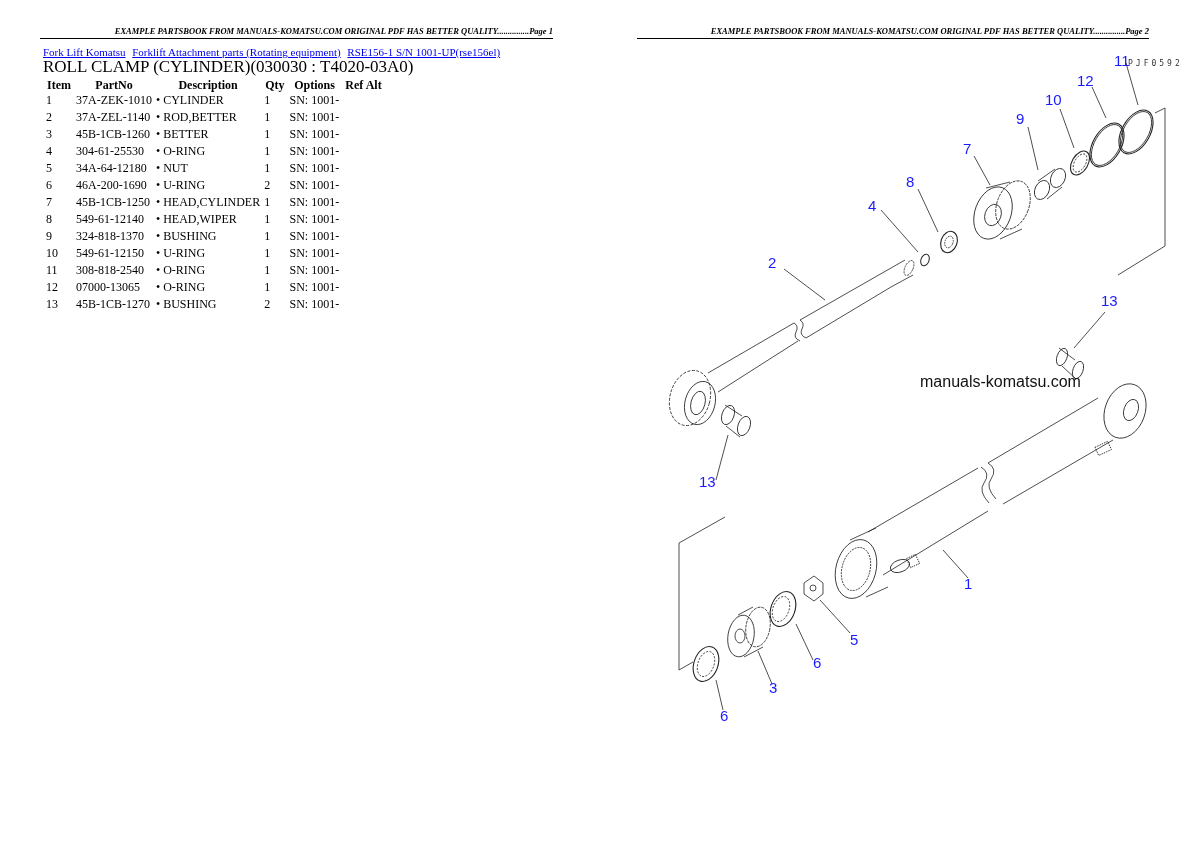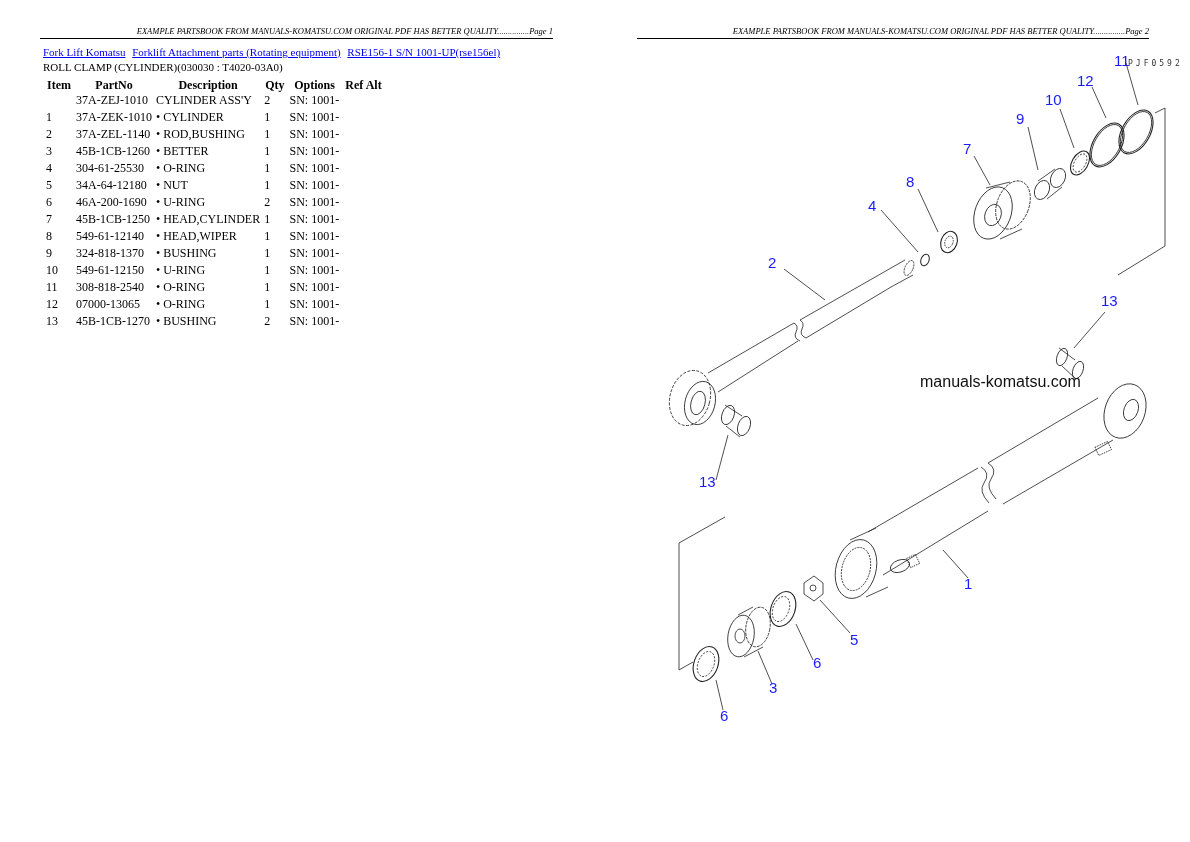--- a/index.html
+++ b/index.html
@@ -1,26 +1,26 @@
 <!DOCTYPE html>
 <html><head>
 <meta charset="utf-8">
 <style>
   html, body { margin:0; padding:0; background:#ffffff; }
   body { width:1190px; height:842px; position:relative; overflow:hidden;
          font-family:"DejaVu Serif","Liberation Serif",serif; color:#000; }
   .page-header { position:absolute; top:26px; height:12px; border-bottom:1px solid #000;
-         font-family:"Liberation Serif","DejaVu Serif",serif; font-style:italic; font-weight:normal;
+         font-family:"Liberation Serif","DejaVu Serif",serif; font-style:italic; font-weight:bold;
          font-size:8.5px; text-align:right; line-height:11px; letter-spacing:0; }
   #hdr1 { left:40px; width:513px; }
   #hdr2 { left:637px; width:512px; }
   .breadcrumb { position:absolute; left:43px; top:45px; font-size:11px; line-height:14px;
          font-family:Liberation Serif, serif; white-space:nowrap; }
   .breadcrumb a { color:#0000ee; text-decoration:underline; margin-right:4px; }
-  .subtitle { position:absolute; left:43px; top:60px; font-size:11px; line-height:14px;
+  .subtitle { position:absolute; left:43px; top:60px; font-size:17px; line-height:14px;
          font-family:"Liberation Serif","DejaVu Serif",serif; white-space:nowrap; }
   table.parts { position:absolute; left:44px; top:77px; border-collapse:collapse;
          font-family:"Liberation Serif","DejaVu Serif",serif; font-size:12px; }
   table.parts th { font-weight:bold; text-align:center; padding:0 3px; height:15px; line-height:14px; white-space:nowrap; }
   table.parts td { padding:0 2px; height:17px; line-height:17px; white-space:nowrap; }
   td.c-item { width:26px; text-align:left; padding-left:4px; }
   td.c-part { width:74px; }
   td.c-desc { width:96px; }
   td.c-qty  { width:18px; text-align:left; padding-left:4px; }
   td.c-opt  { width:50px; }
@@ -49,39 +49,31 @@
       <th>Item</th>
       <th>PartNo</th>
       <th>Description</th>
       <th>Qty</th>
       <th>Options</th>
       <th>Ref Alt</th>
     </tr>
   </thead>
   <tbody>
     <tr>
-      <td class="c-item"></td>
-      <td class="c-part">37A-ZEJ-1010</td>
-      <td class="c-desc">CYLINDER ASS'Y</td>
-      <td class="c-qty">2</td>
-      <td class="c-opt">SN: 1001-</td>
-      <td class="c-ref"></td>
-    </tr>
-    <tr>
       <td class="c-item">1</td>
       <td class="c-part">37A-ZEK-1010</td>
       <td class="c-desc">• CYLINDER</td>
       <td class="c-qty">1</td>
       <td class="c-opt">SN: 1001-</td>
       <td class="c-ref"></td>
     </tr>
     <tr>
       <td class="c-item">2</td>
       <td class="c-part">37A-ZEL-1140</td>
-      <td class="c-desc">• ROD,BUSHING</td>
+      <td class="c-desc">• ROD,BETTER</td>
       <td class="c-qty">1</td>
       <td class="c-opt">SN: 1001-</td>
       <td class="c-ref"></td>
     </tr>
     <tr>
       <td class="c-item">3</td>
       <td class="c-part">45B-1CB-1260</td>
       <td class="c-desc">• BETTER</td>
       <td class="c-qty">1</td>
       <td class="c-opt">SN: 1001-</td>

